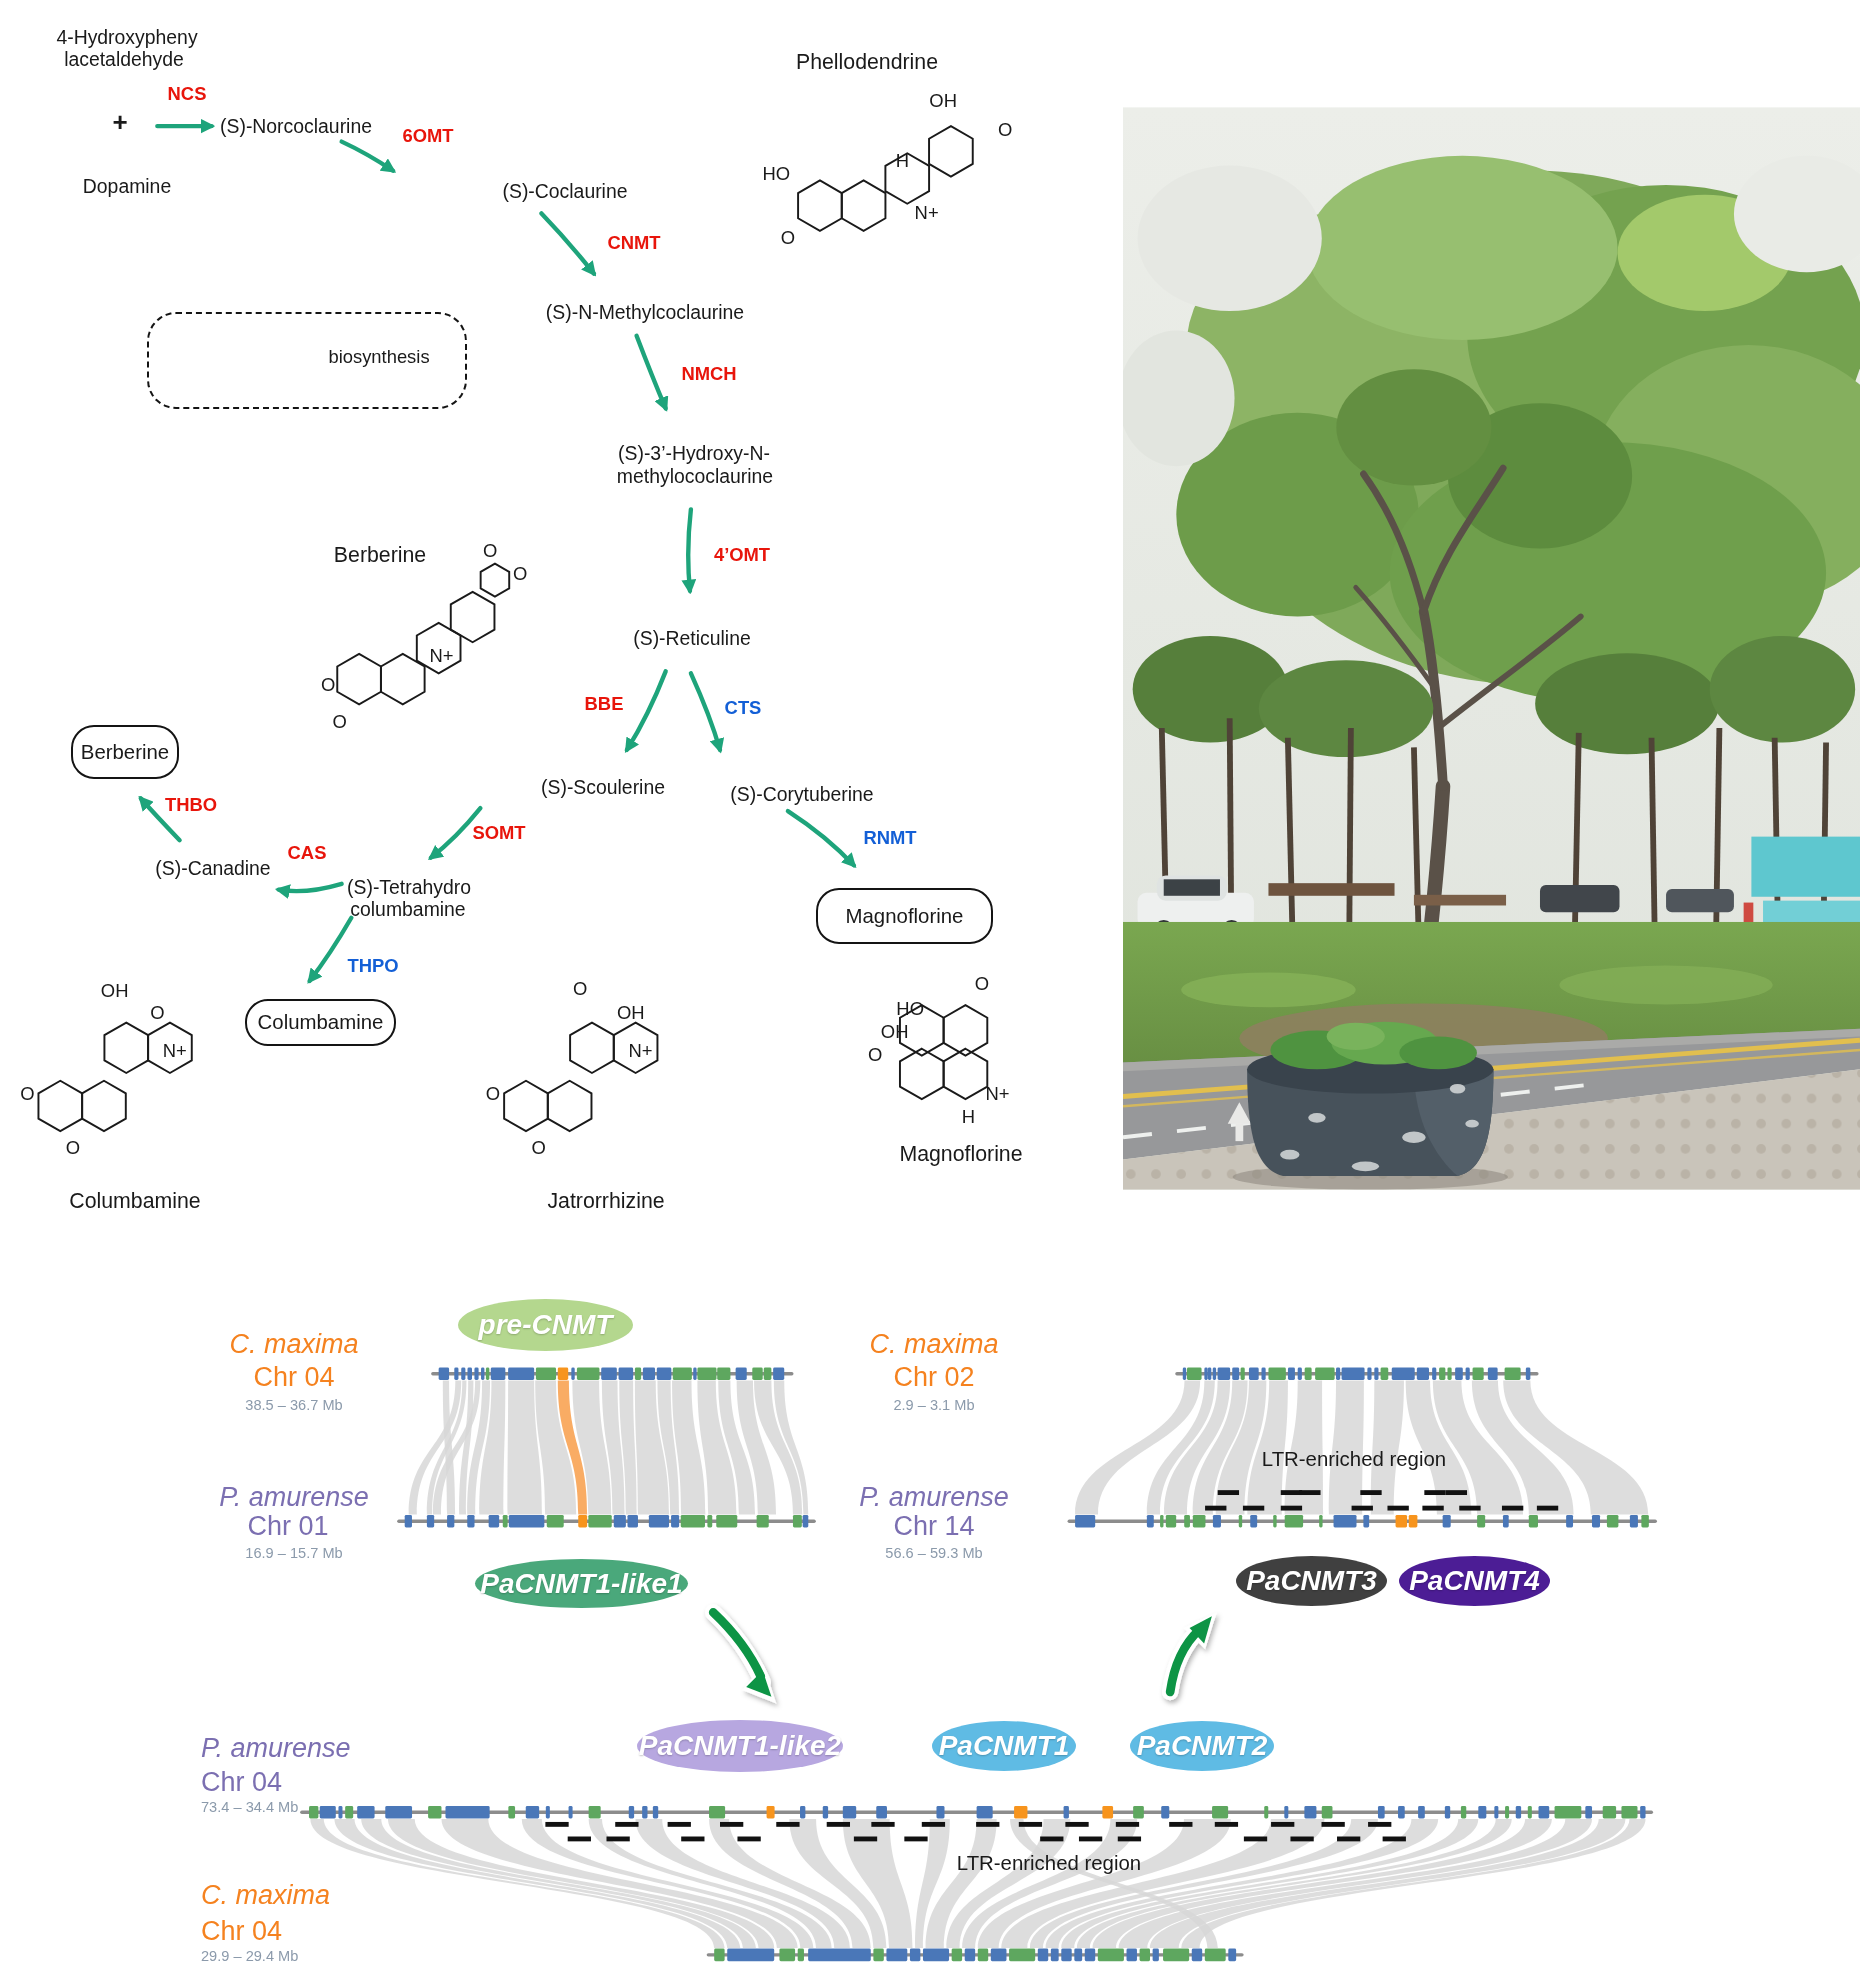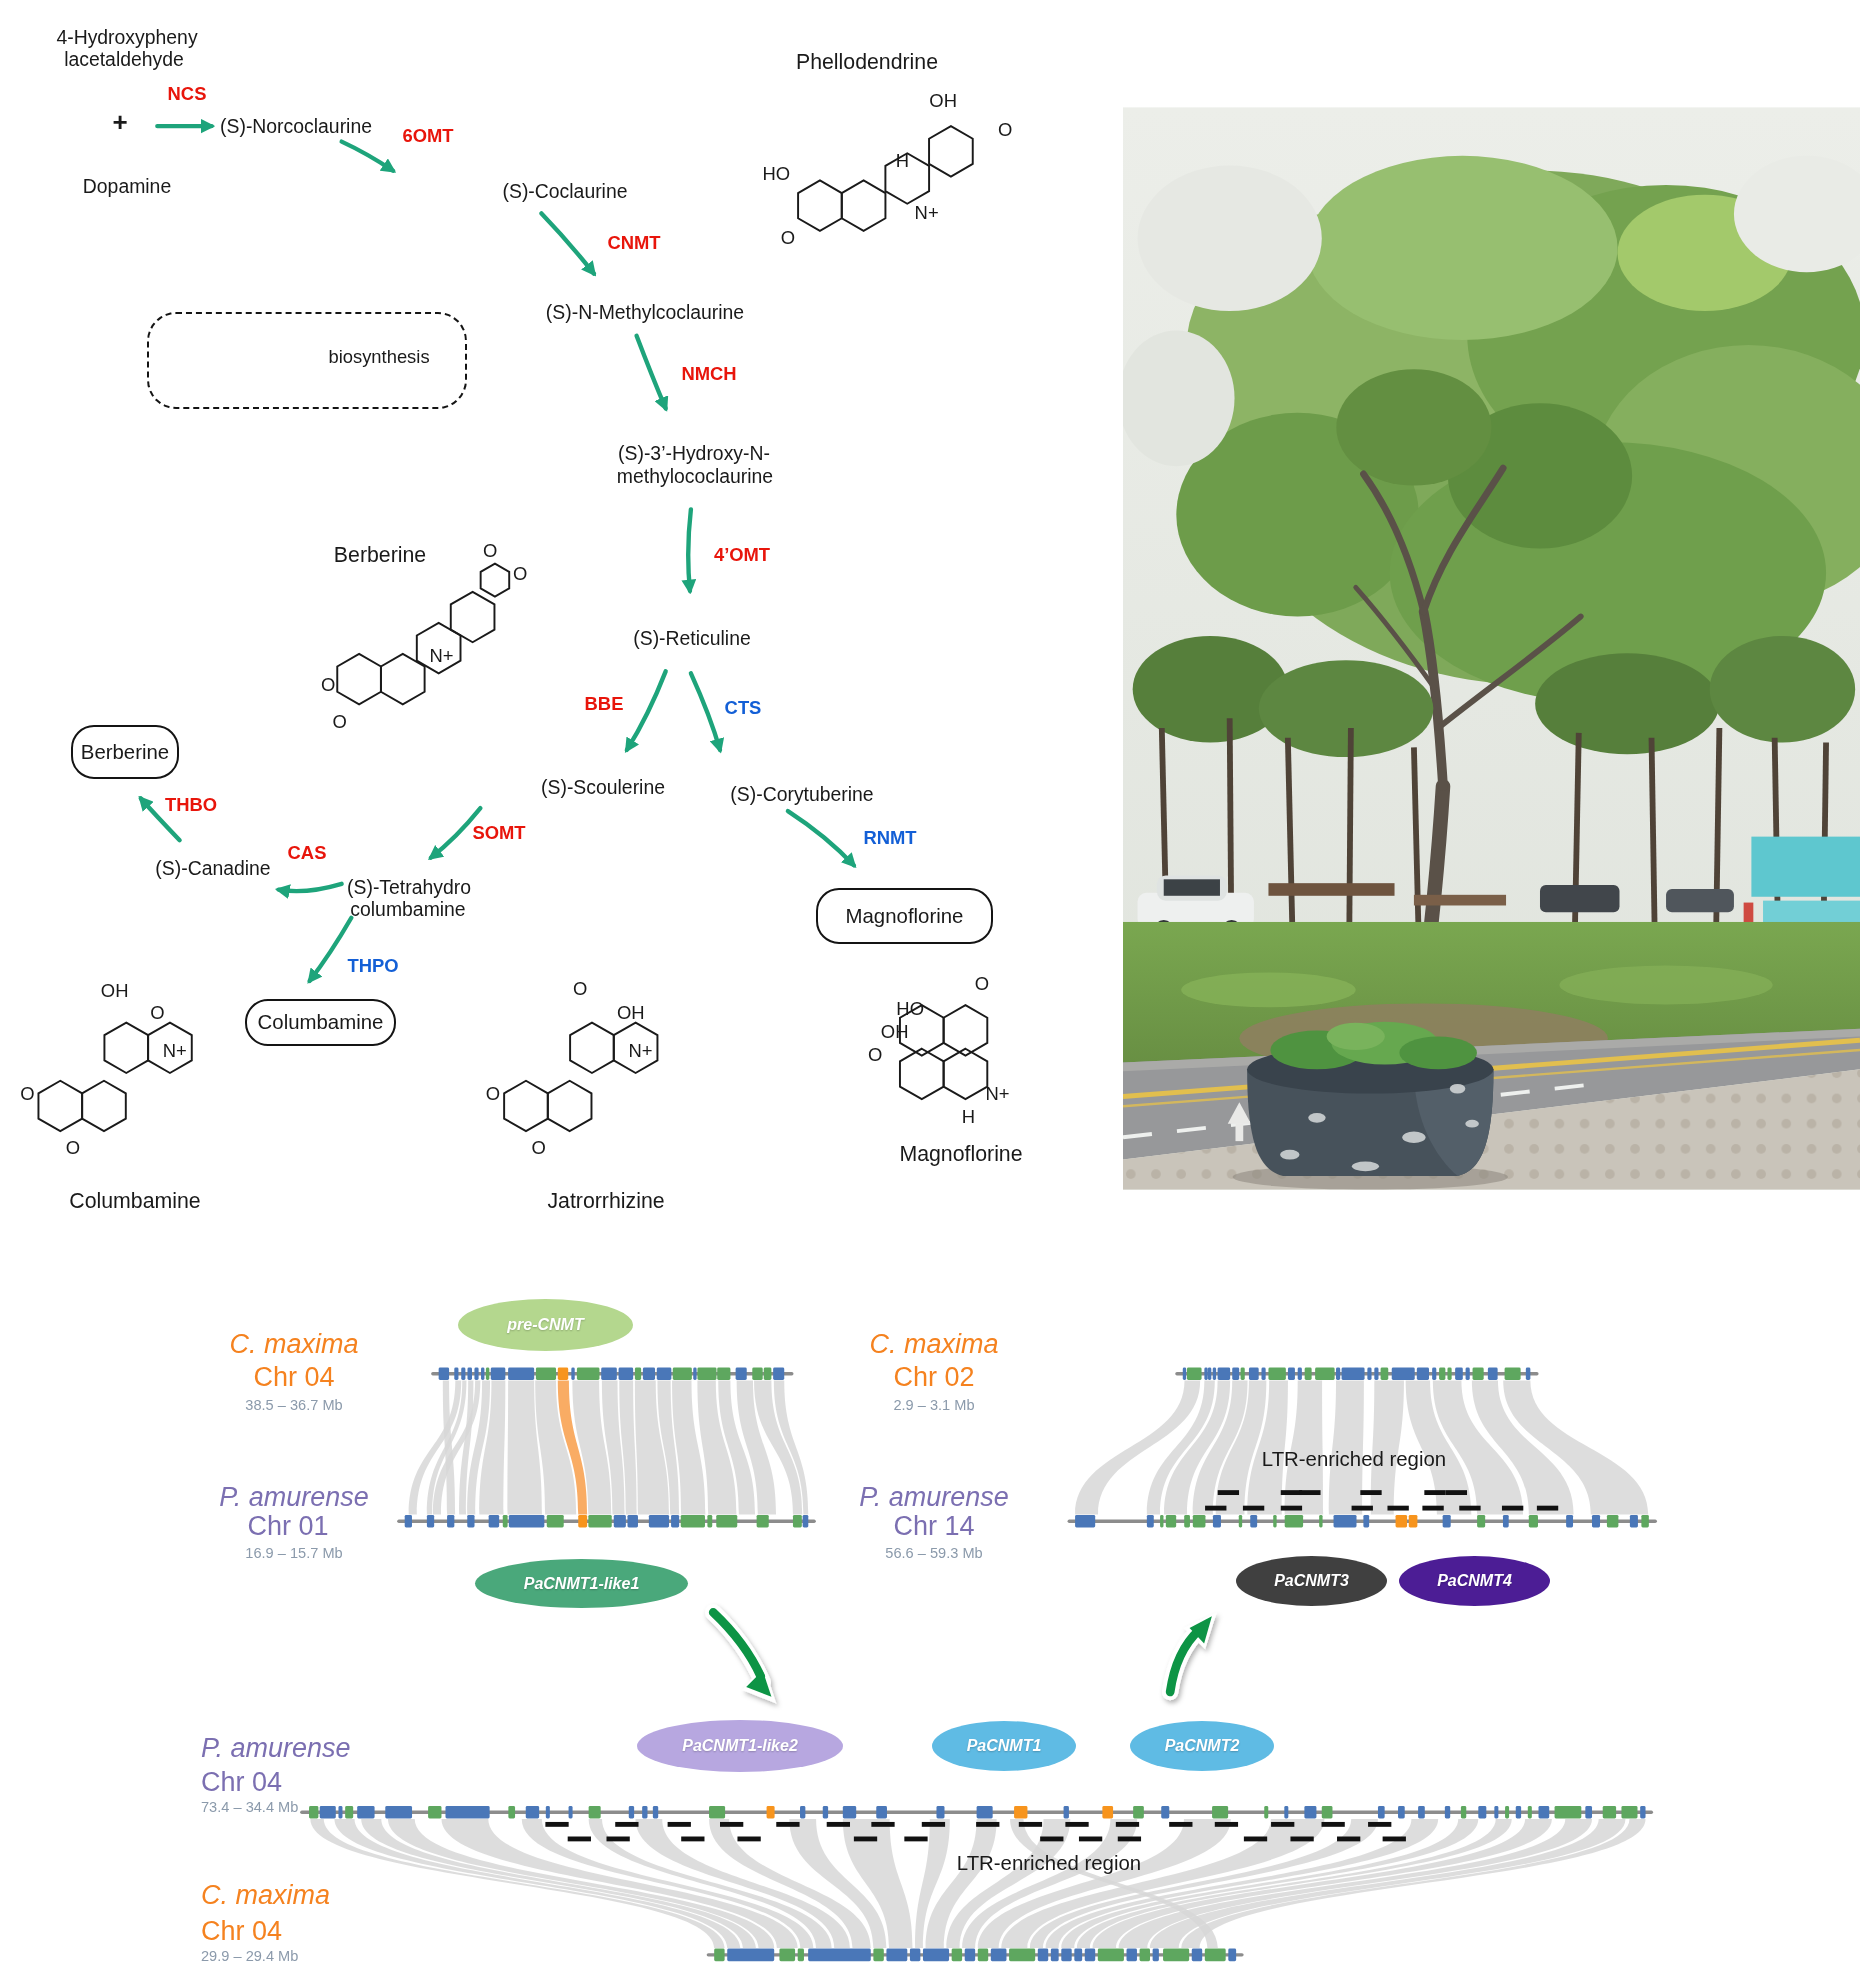--- a/index.html
+++ b/index.html
@@ -17,21 +17,21 @@
           border:2.9px solid #141414;border-radius:23px;background:#fff;font-size:20.4px;}
   .legendbox{position:absolute;border:2.9px dashed #141414;border-radius:29px;background:#fff;}
   .legtxt{font-size:18.4px;}
   .cap{font-size:21.3px;}
   .species{font-style:italic;font-size:27px;}
   .chr{font-size:27px;}
   .range{font-size:14.6px;color:#8b9aab;}
   .orange{color:#f5821f;}
   .purple{color:#7b6fb1;}
   .gene{position:absolute;display:flex;align-items:center;justify-content:center;border-radius:50%;
-        color:#ffffff;font-weight:bold;font-style:italic;font-size:16px;
+        color:#ffffff;font-weight:bold;font-style:italic;font-size:28px;
         text-shadow:0 1px 1.9px rgba(0,0,0,.22);}
   .ltr{font-size:20.4px;}
   .photo{position:absolute;left:1123px;top:107px;width:737px;height:1083px;overflow:hidden;}
 </style>
 </head>
 <body>
 <div id="canvas">
 
 <svg id="art" width="1863" height="1983" viewBox="0 0 1920 2044">
   <defs>

